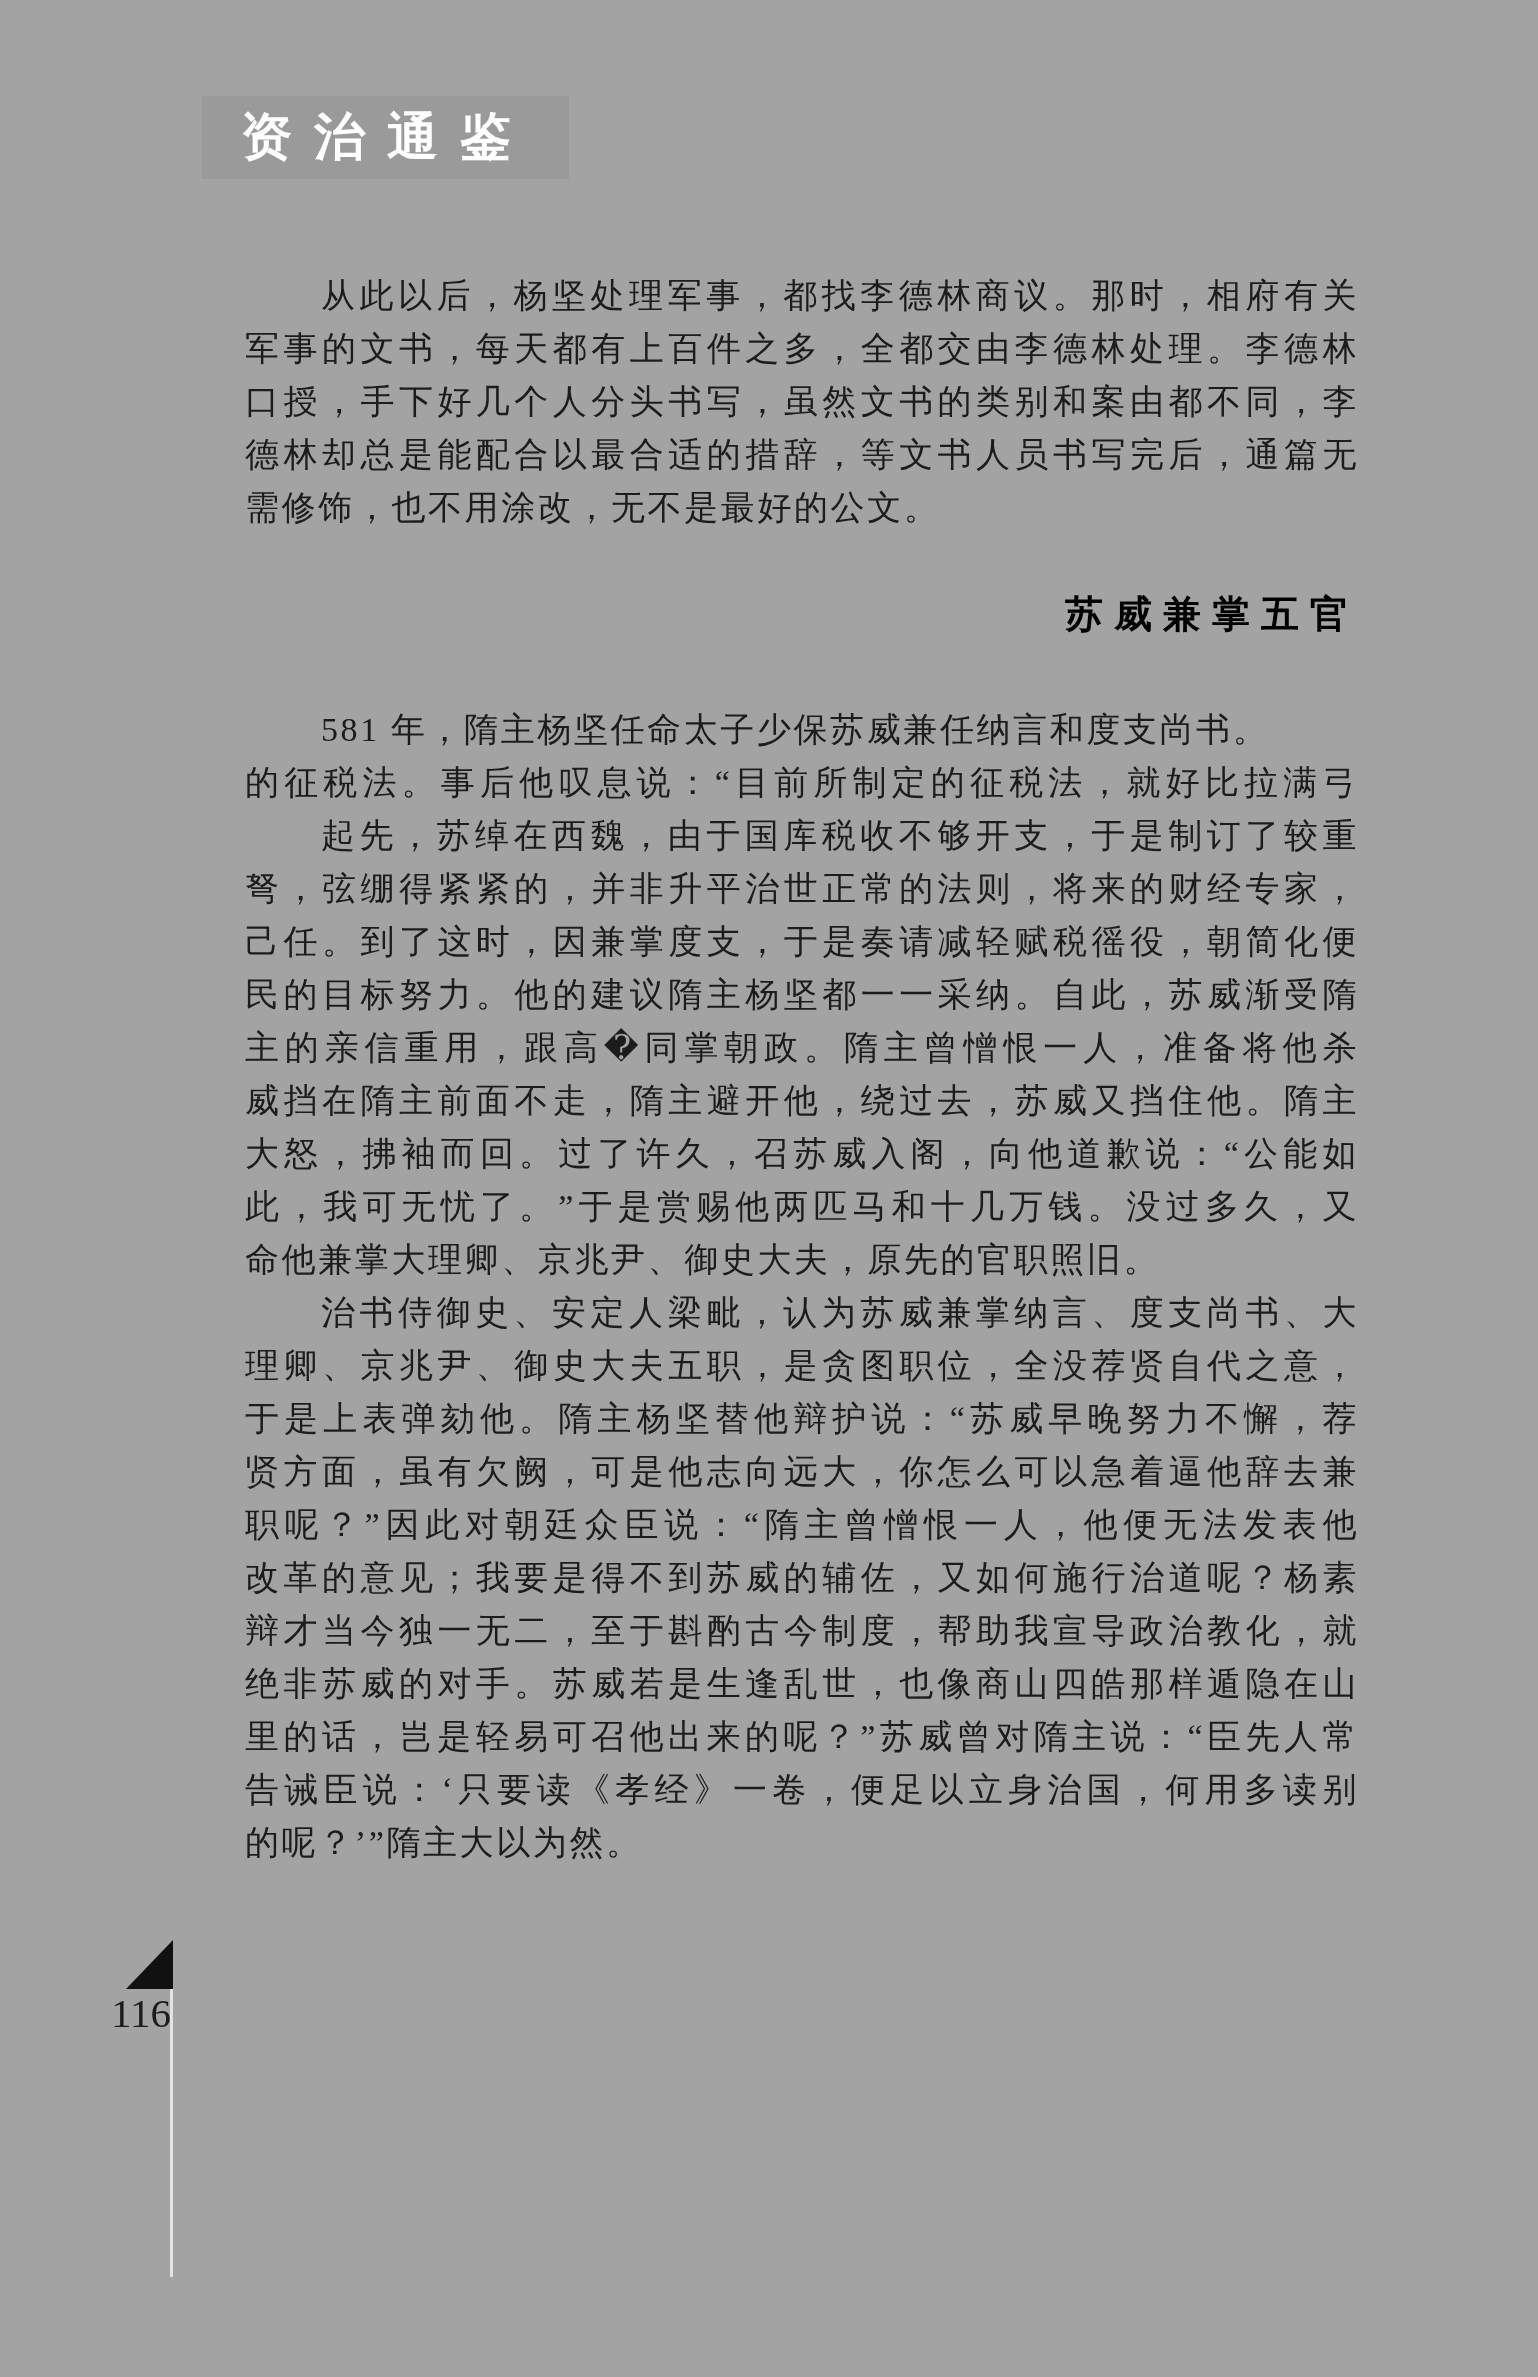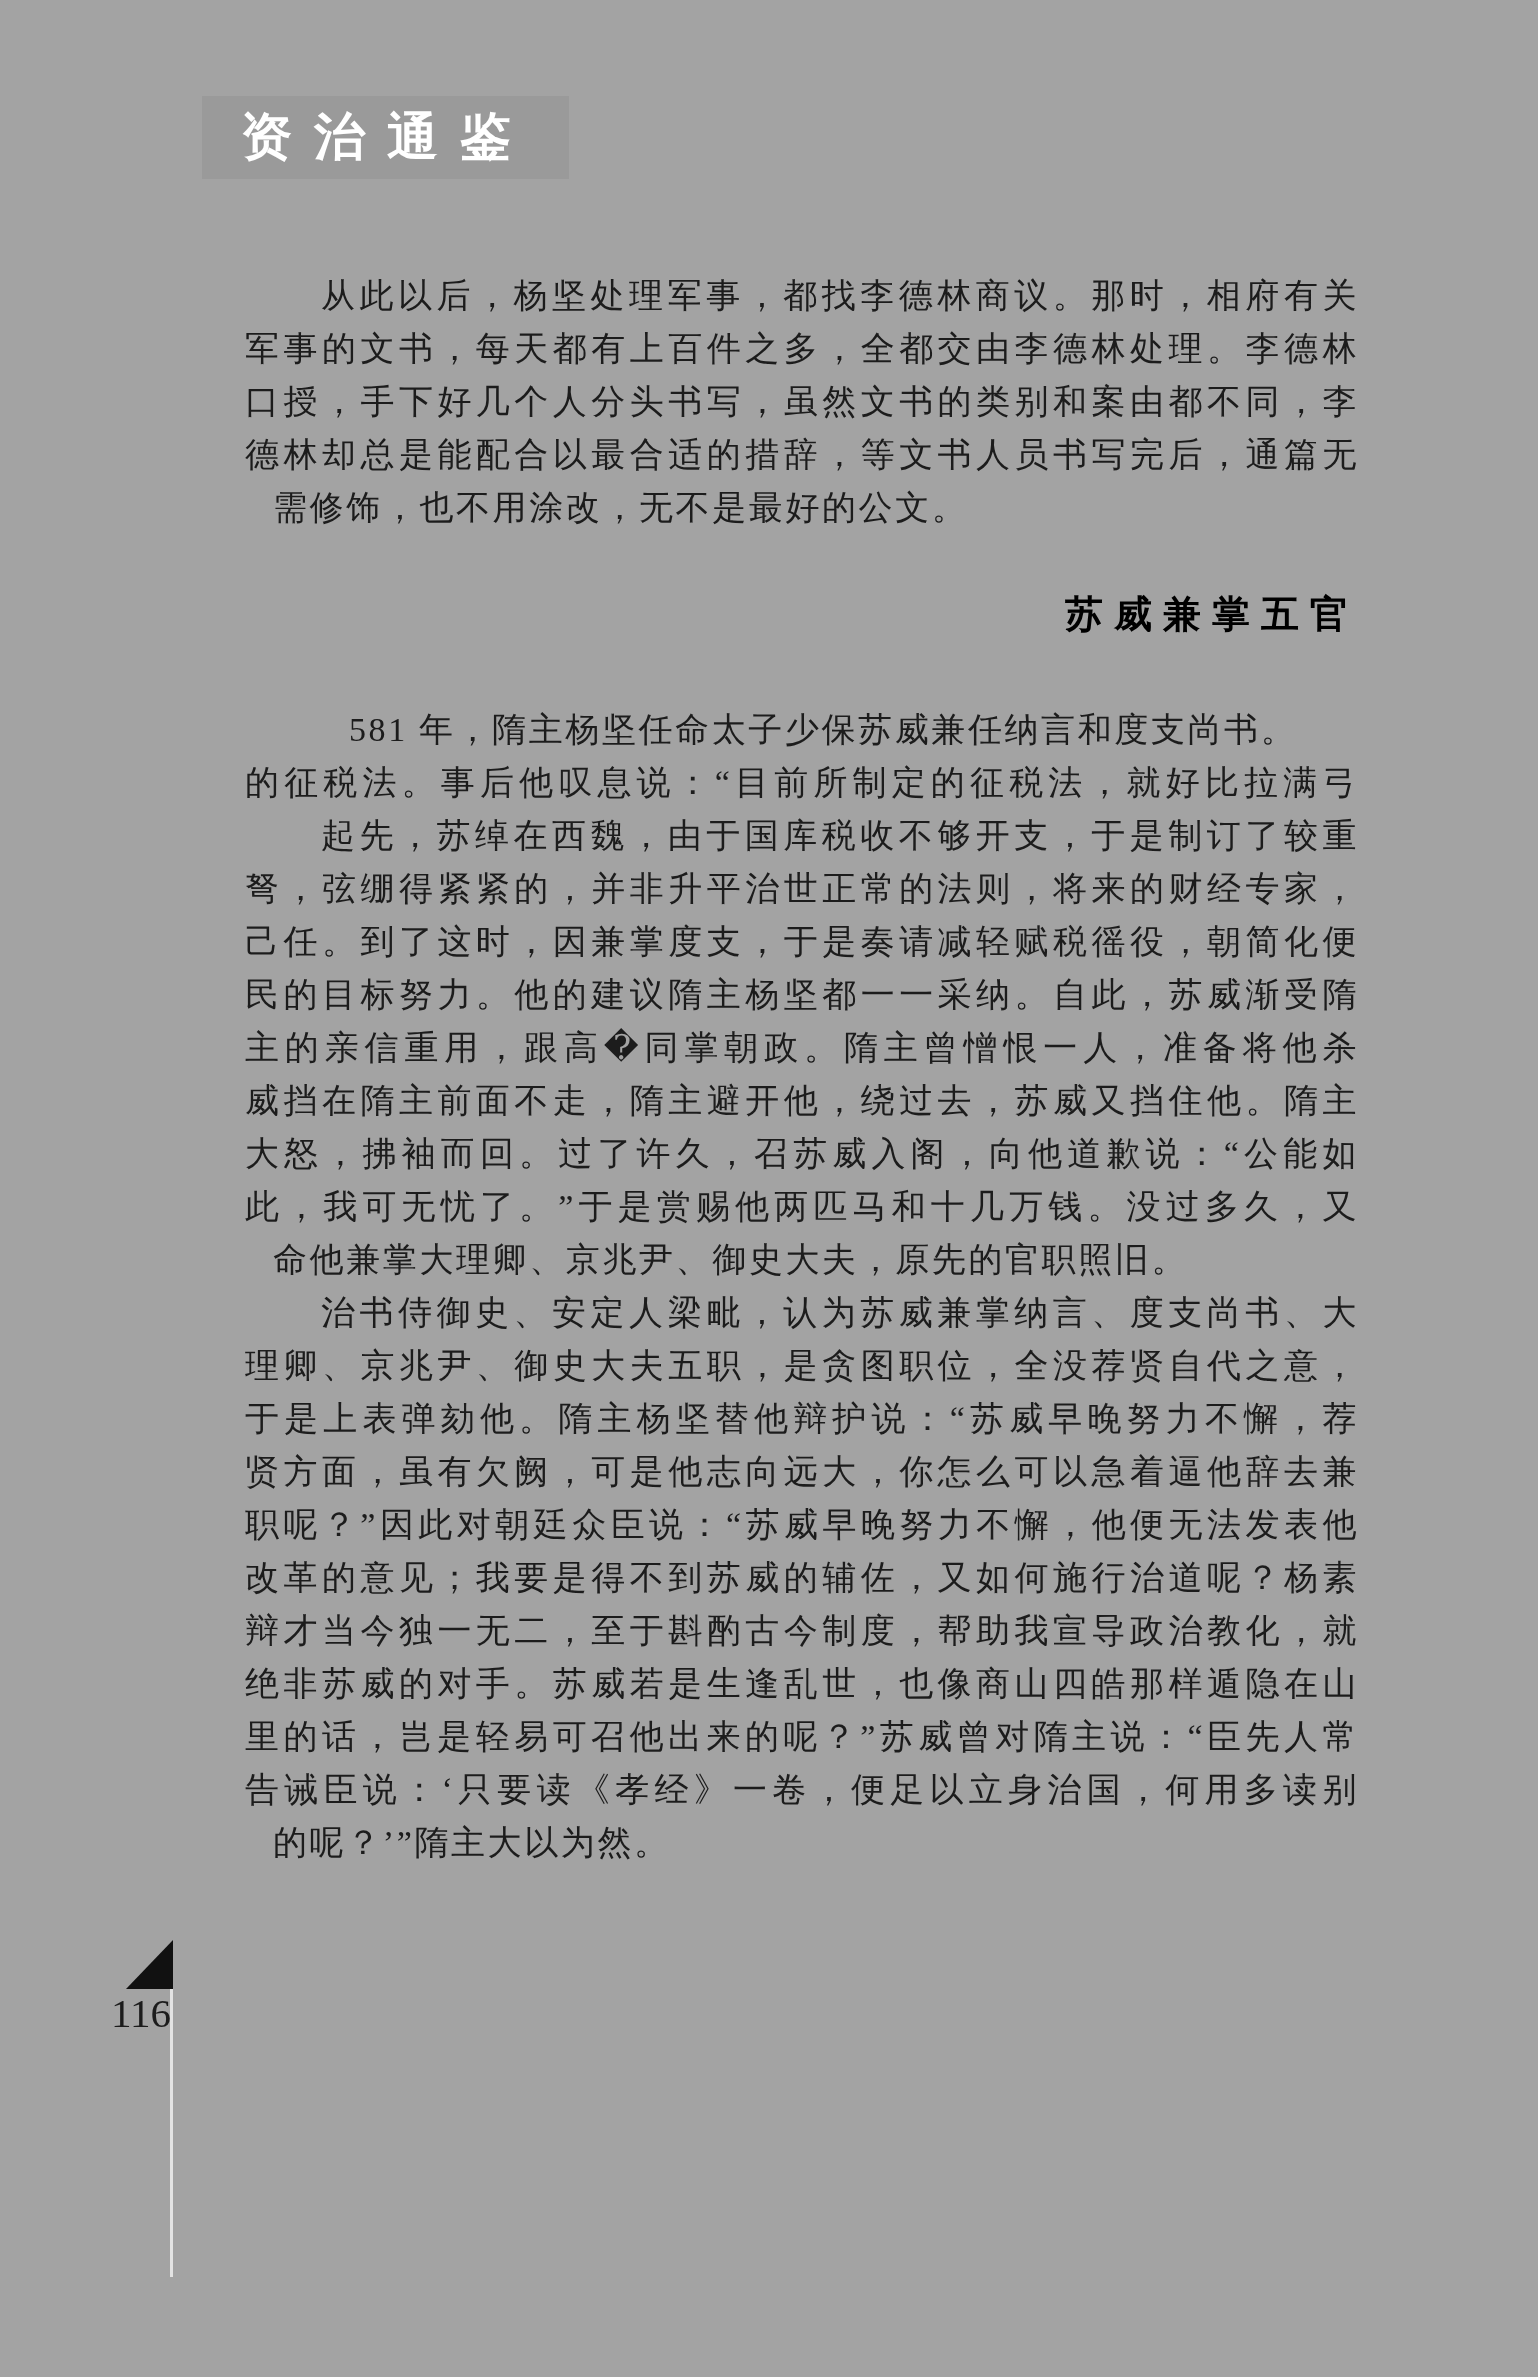--- a/index.html
+++ b/index.html
@@ -40,21 +40,21 @@
     height:53px;
     line-height:53px;
     font-size:34px;
     letter-spacing:2.6px;
     text-align:justify;
     text-align-last:justify;
     text-justify:inter-character;
     white-space:nowrap;
   }
   .line.ind{ text-indent:76px; }
-  .line.end{ text-align-last:left;margin-left:28px; }
+  .line.end{ text-align-last:left; }
   .sec-heading{
     height:53px;
     line-height:53px;
     margin:54px 0 62px 0;
     text-align:right;
     font-family:"Liberation Sans","DejaVu Sans",sans-serif;
     font-weight:bold;
     font-size:38px;
     letter-spacing:11px;
     color:#000000;
@@ -120,21 +120,21 @@
       <div class="line">大怒，拂袖而回。过了许久，召苏威入阁，向他道歉说：“公能如</div>
       <div class="line">此，我可无忧了。”于是赏赐他两匹马和十几万钱。没过多久，又</div>
       <div class="line end">命他兼掌大理卿、京兆尹、御史大夫，原先的官职照旧。</div>
     </div>
 
     <div>
       <div class="line ind">治书侍御史、安定人梁毗，认为苏威兼掌纳言、度支尚书、大</div>
       <div class="line">理卿、京兆尹、御史大夫五职，是贪图职位，全没荐贤自代之意，</div>
       <div class="line">于是上表弹劾他。隋主杨坚替他辩护说：“苏威早晚努力不懈，荐</div>
       <div class="line">贤方面，虽有欠阙，可是他志向远大，你怎么可以急着逼他辞去兼</div>
-      <div class="line">职呢？”因此对朝廷众臣说：“苏威早晚努力不懈，他便无法发表他</div>
+      <div class="line">职呢？”因此对朝廷众臣说：“隋主曾憎恨一人，他便无法发表他</div>
       <div class="line">改革的意见；我要是得不到苏威的辅佐，又如何施行治道呢？杨素</div>
       <div class="line">辩才当今独一无二，至于斟酌古今制度，帮助我宣导政治教化，就</div>
       <div class="line">绝非苏威的对手。苏威若是生逢乱世，也像商山四皓那样遁隐在山</div>
       <div class="line">里的话，岂是轻易可召他出来的呢？”苏威曾对隋主说：“臣先人常</div>
       <div class="line">告诫臣说：‘只要读《孝经》一卷，便足以立身治国，何用多读别</div>
       <div class="line end">的呢？’”隋主大以为然。</div>
     </div>
 
   </div>
 

